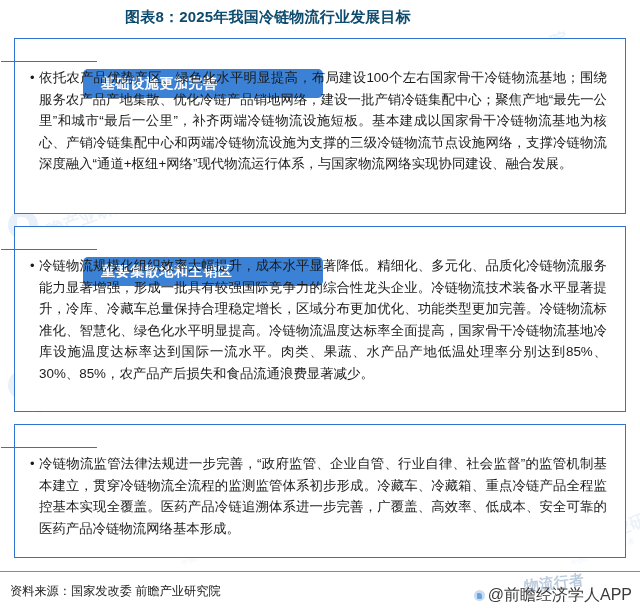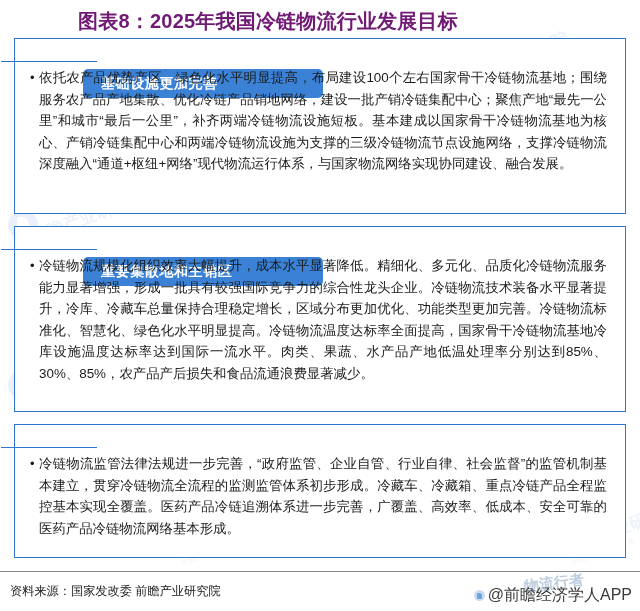--- a/index.html
+++ b/index.html
@@ -19,23 +19,23 @@
     background: #ffffff;
   }
 
   
   .chart-title {
     position: absolute;
     top: 8px;
     left: 0;
     width: 536px;
     text-align: center;
-    font-size: 20px;
+    font-size: 15px;
     font-weight: bold;
-    color: #701a75;
+    color: #0c4a6e;
     letter-spacing: 0.2px;
     white-space: nowrap;
   }
 
   
   .body-area {
     position: absolute;
     top: 38px;
     left: 0;
     width: 640px;

